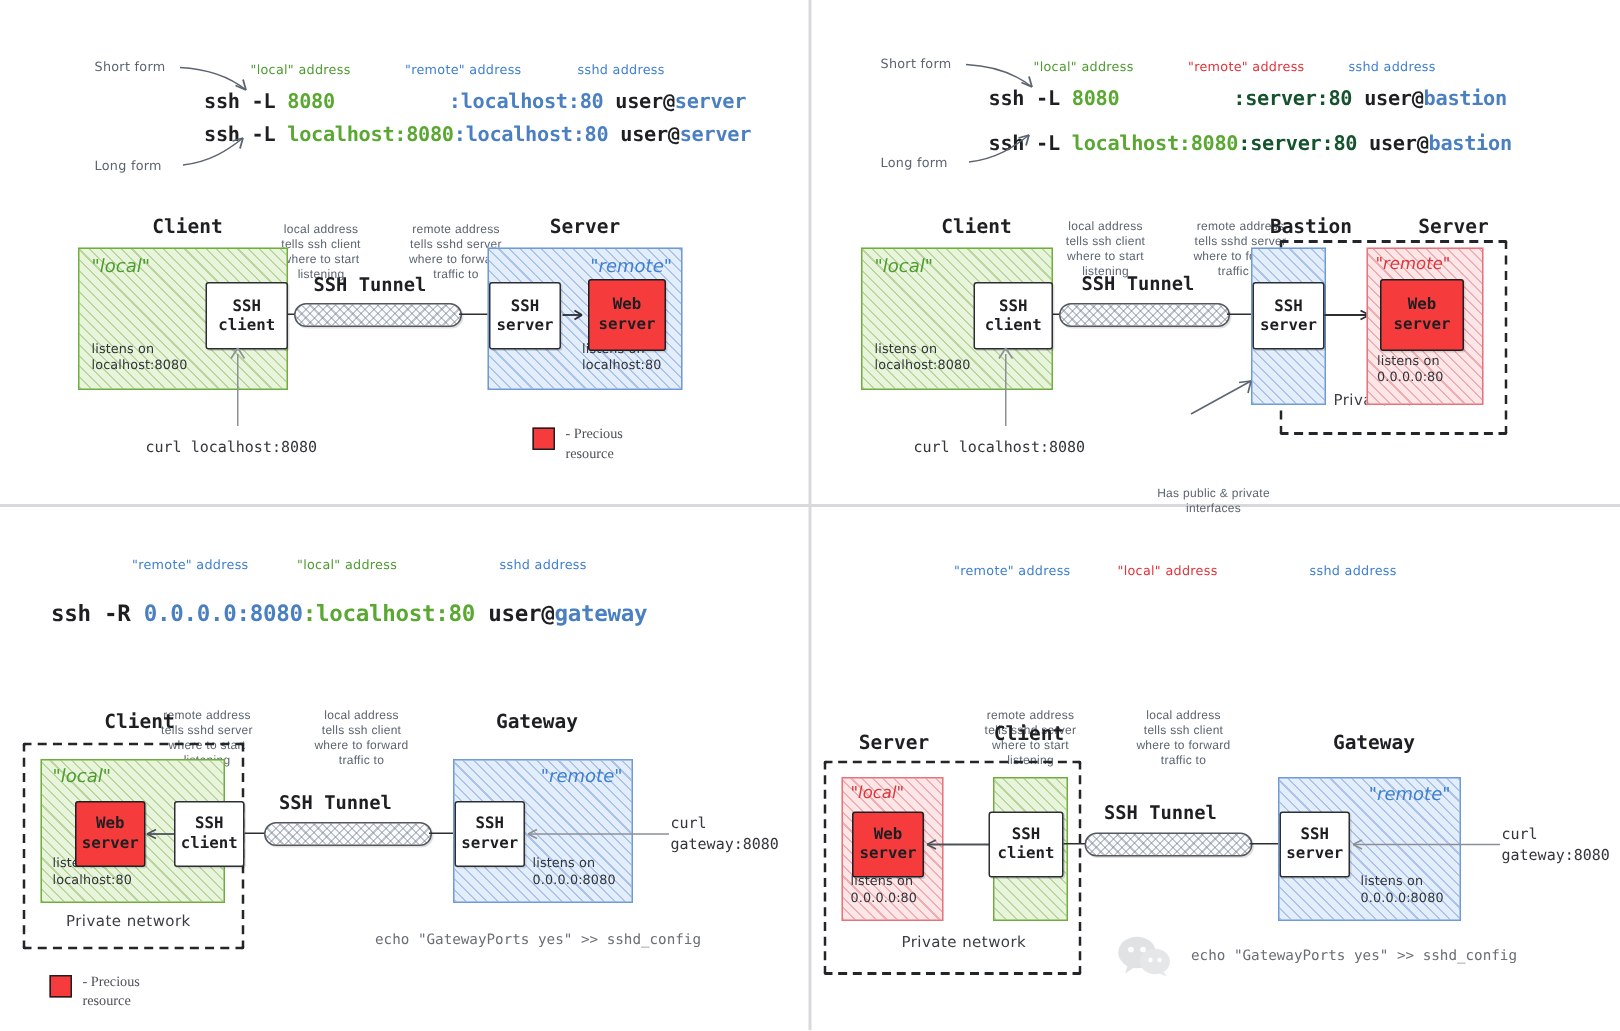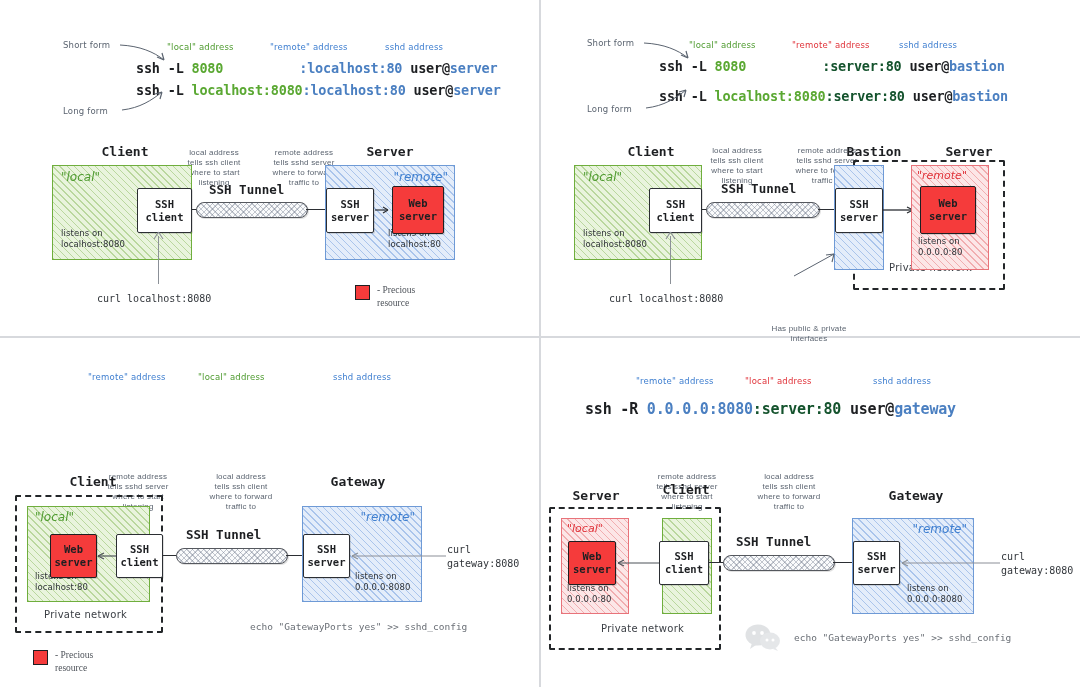--- a/index.html
+++ b/index.html
@@ -343,20 +343,23 @@
     </svg>
     <div class="caption" style="left:68px; top:292px;">curl localhost:8080</div>
   </div>
 
   <div class="panel" id="panel-3">
 
     <div class="hand-lbl hand-blue abs" style="left:88px; top:34px;">"remote" address</div>
     <div class="hand-lbl hand-green abs" style="left:198px; top:34px;">"local" address</div>
     <div class="hand-lbl hand-blue abs" style="left:333px; top:34px;">sshd address</div>
 
+    <div class="cmd abs" style="left:34px; top:62px; font-size:15px;">
+      <span>ssh -R </span><span class="c-blue">0.0.0.0:8080</span><span class="c-green">:localhost:80</span><span> user@</span><span class="c-blue">gateway</span>
+    </div>
 
     <div class="hand abs" style="left:92px; top:86px; width:92px;">remote address
 tells sshd server
 where to start
 listening</div>
     <div class="hand abs" style="left:195px; top:86px; width:92px;">local address
 tells ssh client
 where to forward
 traffic to</div>
 
@@ -408,23 +411,20 @@
 resource</div>
     </div>
   </div>
 
   <div class="panel" id="panel-4">
 
     <div class="hand-lbl hand-blue abs" style="left:95px; top:38px;">"remote" address</div>
     <div class="hand-lbl hand-red abs" style="left:204px; top:38px;">"local" address</div>
     <div class="hand-lbl hand-blue abs" style="left:332px; top:38px;">sshd address</div>
 
-    <div class="cmd abs" style="left:44px; top:62px; font-size:15px;">
-      <span>ssh -R </span><span class="c-blue">0.0.0.0:8080</span><span class="c-red">:server:80</span><span> user@</span><span class="c-blue">gateway</span>
-    </div>
 
     <div class="hand abs" style="left:100px; top:86px; width:92px;">remote address
 tells sshd server
 where to start
 listening</div>
     <div class="hand abs" style="left:202px; top:86px; width:92px;">local address
 tells ssh client
 where to forward
 traffic to</div>
 

